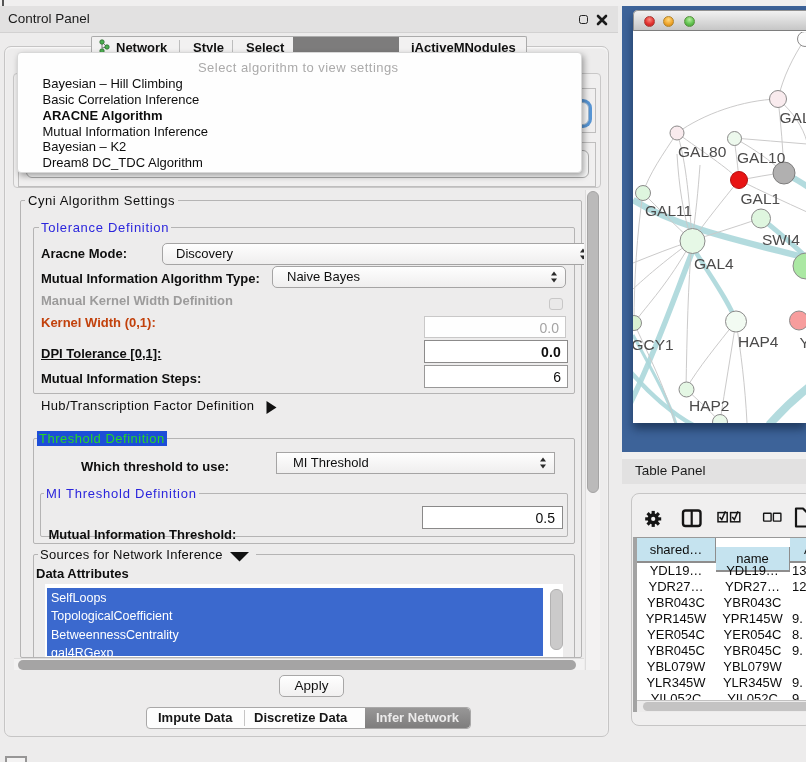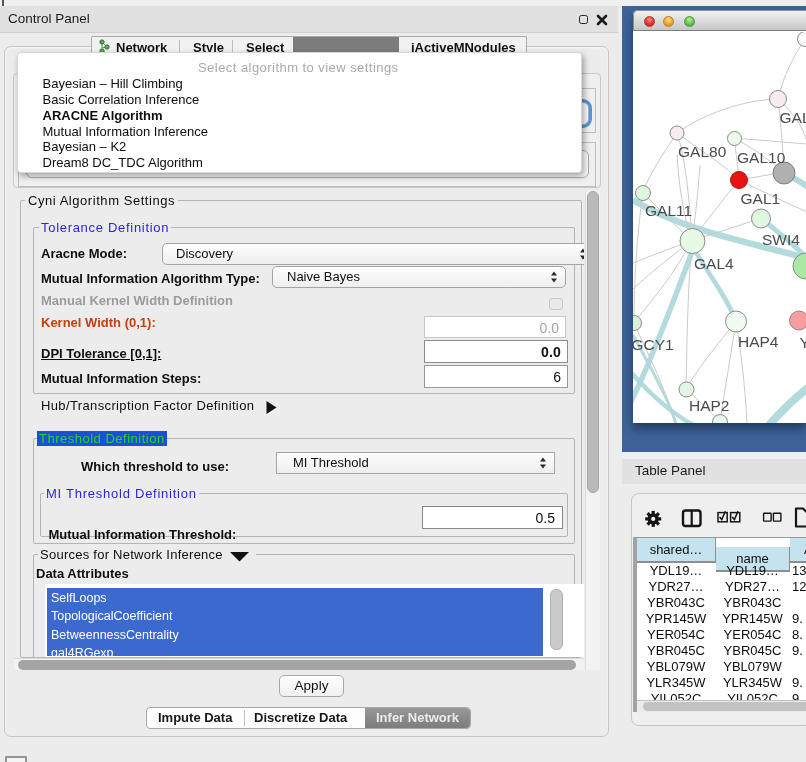--- a/index.html
+++ b/index.html
@@ -131,21 +131,21 @@
     <span style="position:absolute;right:7px;top:3px;font-size:14px;color:#0e0e0e;">0.5</span>
   </div>
 
   <div class="abs" style="left:19px;top:364px;width:540px;height:104px;border:1px solid #B5B4B4;border-radius:2px;"></div>
   <div class="abs" style="left:24px;top:357px;background:#EDECEC;padding:0 2px;font-size:13px;letter-spacing:0.25px;color:#0e0e0e;">Sources for Network Inference</div>
   <svg class="abs" style="left:209px;top:361px;background:#EDECEC;padding:0 6px;" width="21" height="11" viewBox="0 0 21 11">
     <path d="M1 1 L20 1 L10.5 10.5 Z" fill="#111"></path>
   </svg>
   <div class="abs bold" style="left:22px;top:376px;font-size:13px;color:#0e0e0e;">Data Attributes</div>
 
-  <div class="abs" style="left:31px;top:394px;width:518px;height:73px;background:#FFFFFF;overflow:hidden;padding-left:36px;">
+  <div class="abs" style="left:31px;top:394px;width:518px;height:73px;background:#FFFFFF;overflow:hidden;">
     <div class="abs" style="left:2px;top:3.5px;width:496px;height:68px;background:#3B69CE;"></div>
     <div class="abs" style="left:6px;top:5px;font-size:12.5px;color:#FFFFFF;line-height:18.3px;">SelfLoops<br>TopologicalCoefficient<br>BetweennessCentrality<br>gal4RGexp</div>
     <div class="abs" style="left:504.5px;top:5px;width:11px;height:59px;background:#CBCACA;border:1px solid #B2B1B1;border-radius:6px;"></div>
   </div>
 
   <div class="abs" style="left:0;top:468px;width:570px;height:12px;background:#F3F2F2;border-top:1px solid #DDDCDC;"></div>
   <div class="abs" style="left:4px;top:470px;width:558px;height:10px;background:#A5A4A4;border-radius:5px;"></div>
 </div>
 
 <div class="abs" style="left:585px;top:190px;width:14px;height:480px;background:#F3F2F2;border-left:1px solid #DDDCDC;">

